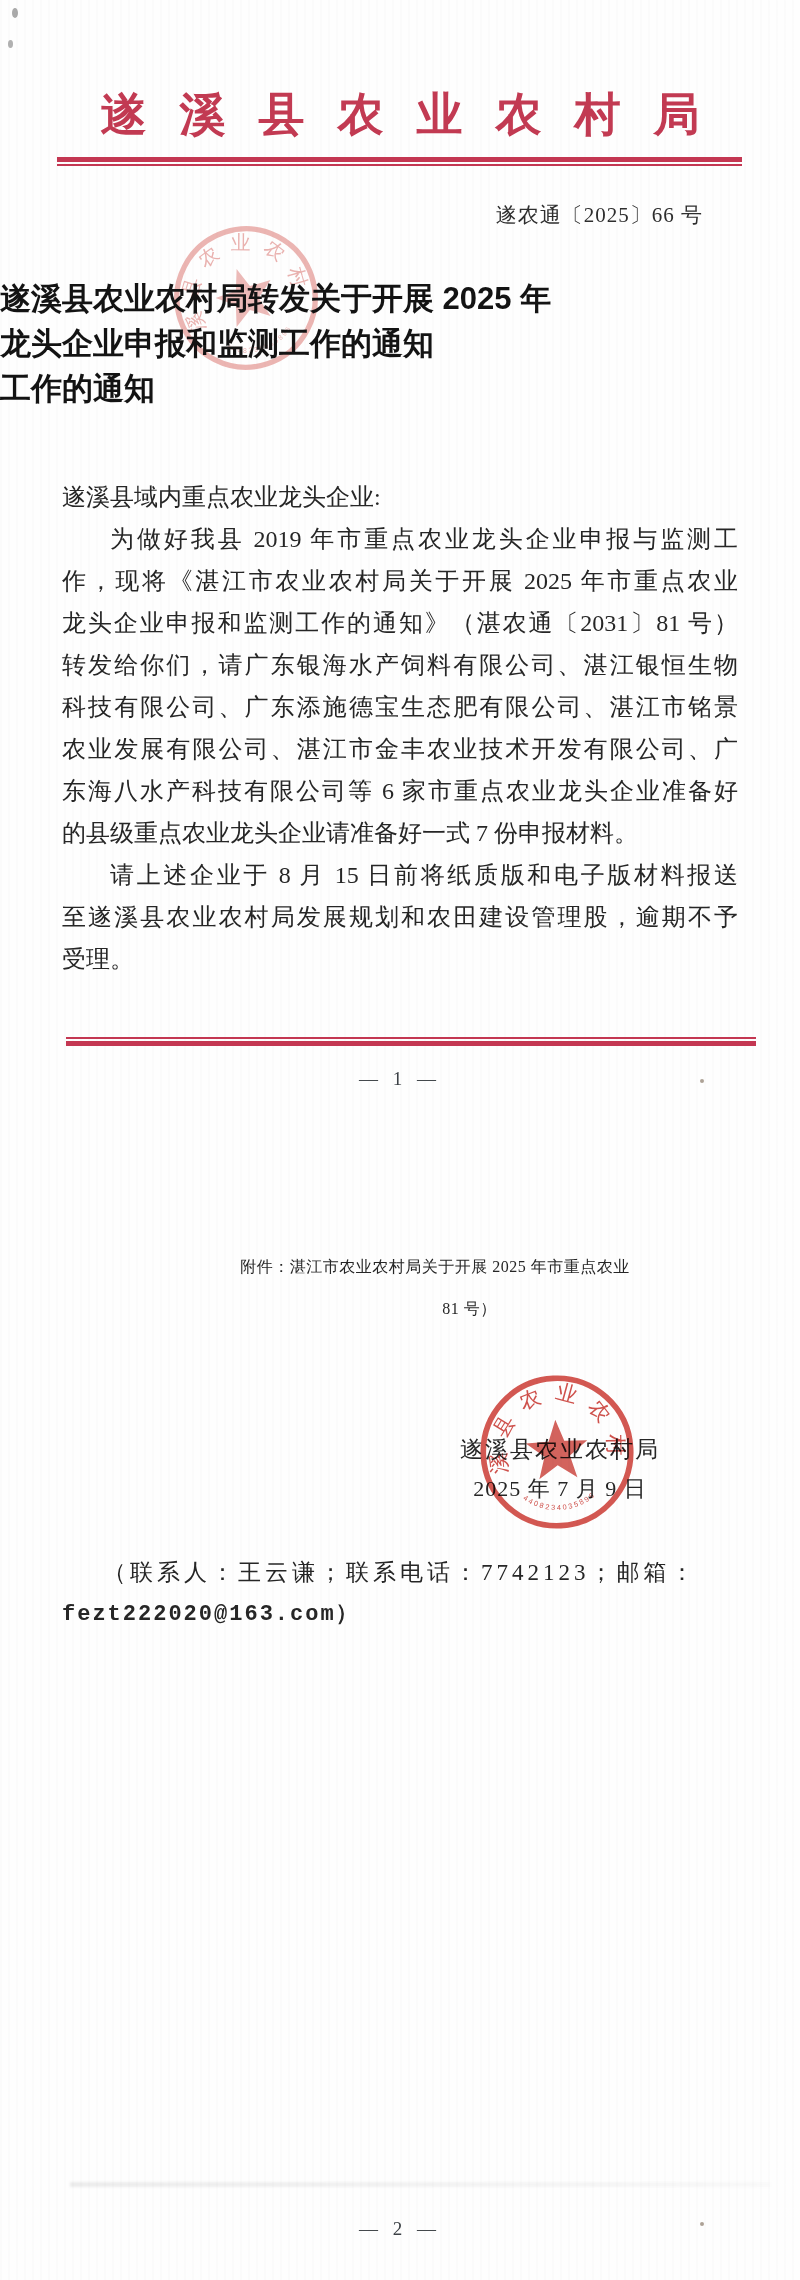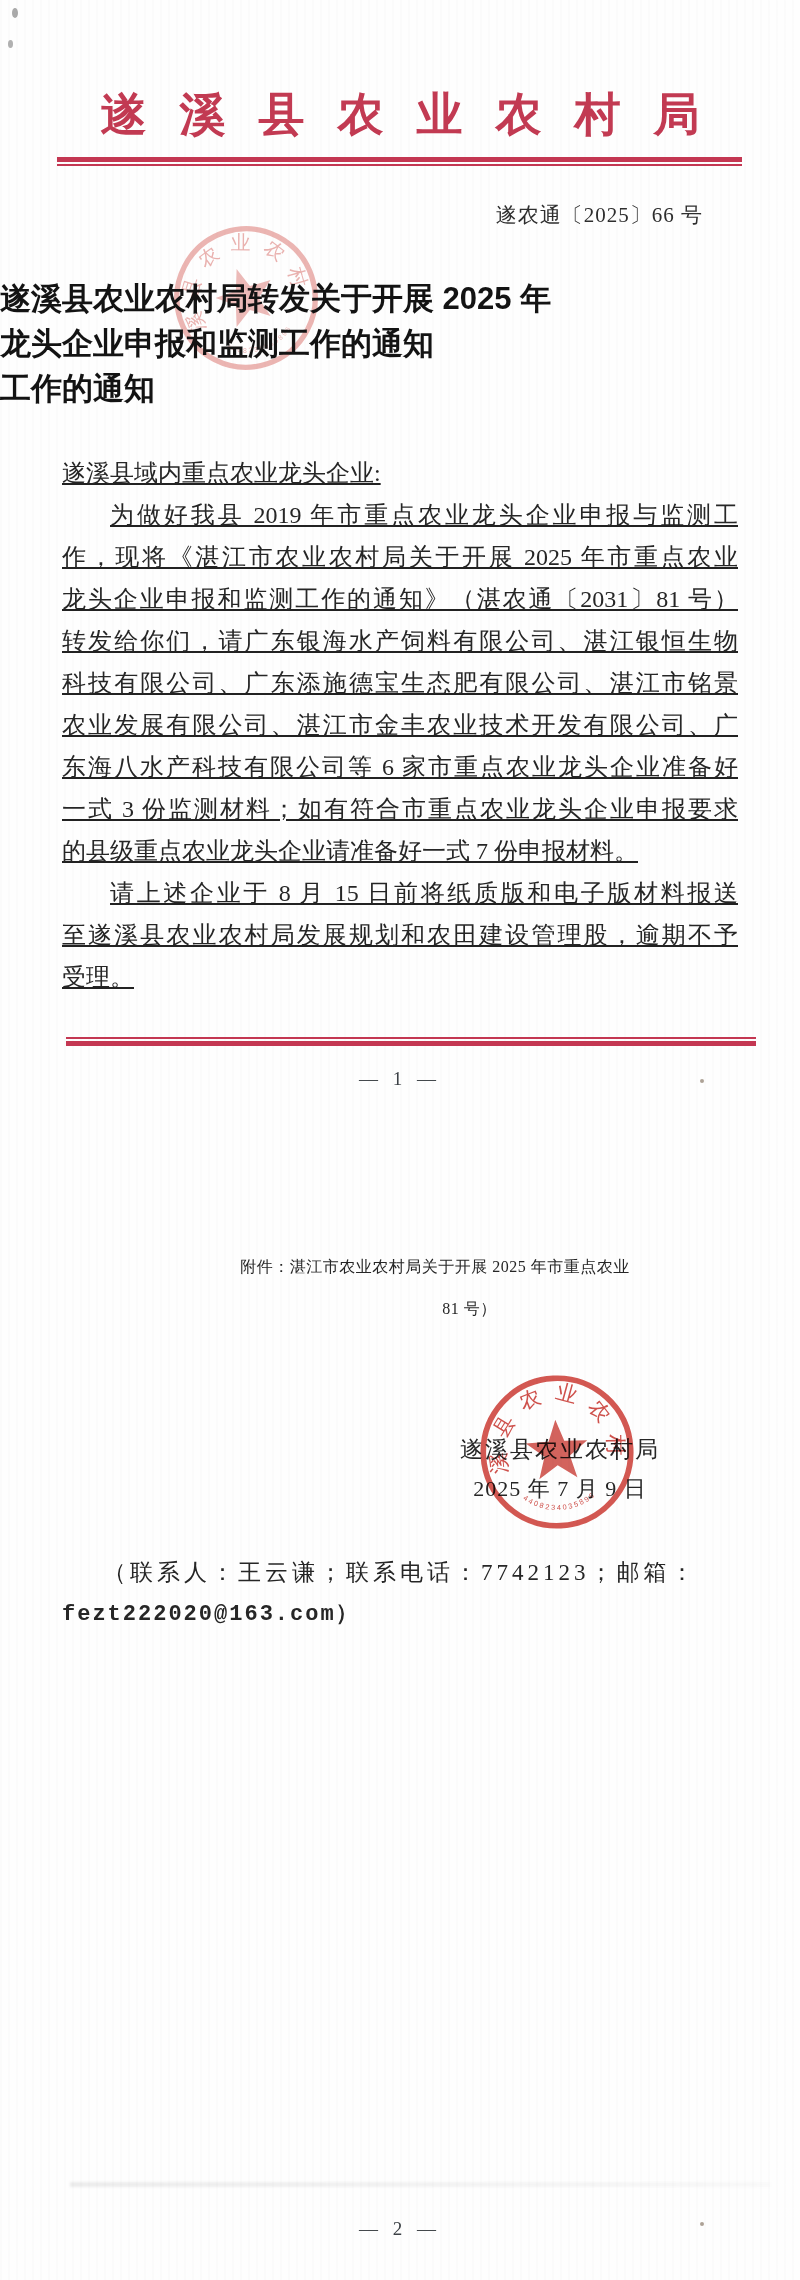--- a/index.html
+++ b/index.html
@@ -26,21 +26,21 @@
   .doc-number{
     position:absolute;top:201px;right:97px;font-size:21px;letter-spacing:1px;color:#2e2e2e;
   }
   
   .doc-title{
     position:absolute;top:276px;left:0;width:100%;z-index:2;
     font-family:Liberation Sans, sans-serif;font-weight:bold;
     font-size:31px;line-height:45px;color:#131313;
   }
   
-  .doc-body{position:absolute;top:452px;left:62px;width:676px;z-index:2;text-decoration:underline;}
+  .doc-body{position:absolute;top:476px;left:62px;width:676px;z-index:2;}
   .bline{height:42px;line-height:42px;font-size:24px;color:#262626;white-space:nowrap;}
   .jst{white-space:normal;text-align:justify;text-align-last:justify;}
   .ind{text-indent:48px;}
   
   .rule-bottom{position:absolute;top:1037px;left:66px;width:690px;}
   .rule-bottom .bar-thin{height:2px;background:#c43752;}
   .rule-bottom .bar-gap{height:2px;}
   .rule-bottom .bar-thick{height:5px;background:#c43752;}
   .page-num{
     position:absolute;left:0;width:100%;text-align:center;
@@ -119,21 +119,20 @@
 
   <div class="doc-body">
     <div class="bline">遂溪县域内重点农业龙头企业:</div>
     <div class="bline jst ind">为做好我县 2019 年市重点农业龙头企业申报与监测工</div>
     <div class="bline jst">作，现将《湛江市农业农村局关于开展 2025 年市重点农业</div>
     <div class="bline jst">龙头企业申报和监测工作的通知》（湛农通〔2031〕81 号）</div>
     <div class="bline jst">转发给你们，请广东银海水产饲料有限公司、湛江银恒生物</div>
     <div class="bline jst">科技有限公司、广东添施德宝生态肥有限公司、湛江市铭景</div>
     <div class="bline jst">农业发展有限公司、湛江市金丰农业技术开发有限公司、广</div>
     <div class="bline jst">东海八水产科技有限公司等 6 家市重点农业龙头企业准备好</div>
-    <div class="bline jst">一式 3 份监测材料；如有符合市重点农业龙头企业申报要求</div>
     <div class="bline">的县级重点农业龙头企业请准备好一式 7 份申报材料。</div>
     <div class="bline jst ind">请上述企业于 8 月 15 日前将纸质版和电子版材料报送</div>
     <div class="bline jst">至遂溪县农业农村局发展规划和农田建设管理股，逾期不予</div>
     <div class="bline">受理。</div>
   </div>
 
   <div class="rule-bottom">
     <div class="bar-thin"></div>
     <div class="bar-gap"></div>
     <div class="bar-thick"></div>

